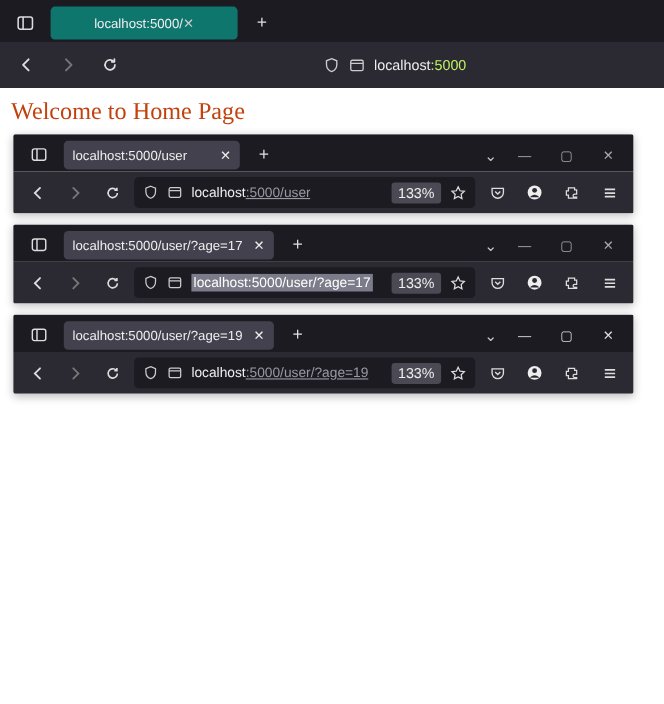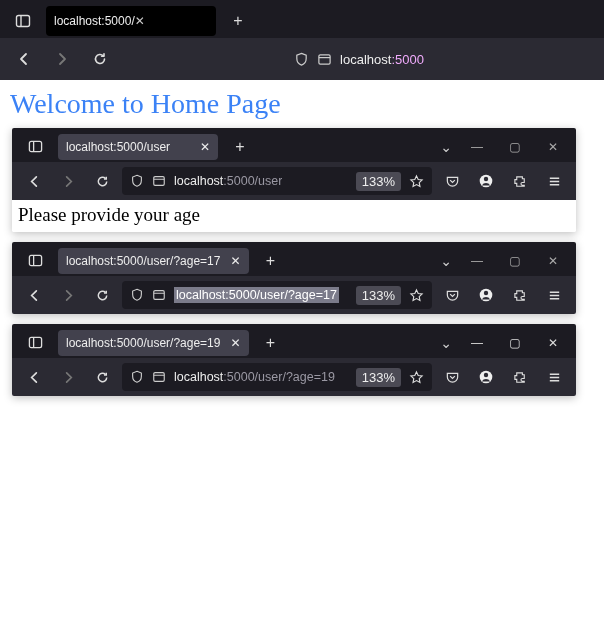--- a/index.html
+++ b/index.html
@@ -19,30 +19,30 @@
     padding: 4px 0 0 8px;
     gap: 8px;
   }
   .panel-icon {
     width: 30px; height: 30px;
     display: flex; align-items: center; justify-content: center;
     color: #ddd;
     border-radius: 4px;
   }
   .tab {
-    background: #000000;
+    background: #0f766e;
     color: #eee;
     height: 30px;
     border-radius: 4px;
     display: flex;
     align-items: center;
     padding: 0 8px;
     font-size: 12px;
     min-width: 170px;
-    justify-content: flex-start;
+    justify-content: center;
   }
   .tab .close { color: #ccc; font-size: 12px; }
   .newtab {
     width: 28px; height: 28px;
     display: flex; align-items: center; justify-content: center;
     color: #ddd; font-size: 16px;
     border-radius: 4px;
   }
   .outer-toolbar {
     height: 42px;
@@ -61,31 +61,31 @@
   }
   .tbtn.dim { color: #777; }
   .urlzone {
     flex: 1;
     display: flex;
     align-items: center;
     justify-content: center;
     gap: 8px;
   }
   .urltext { font-size: 13px; color: #eee; }
-  .urltext .dim { color: #f0abfc; }
+  .urltext .dim { color: #bef264; }
   .content-outer {
     background: #fff;
     width: 100%;
     height: calc(640px - 38px - 42px);
     padding: 6px 6px;
   }
   .pagetext {
     font-family: "Times New Roman", serif;
-    font-size: 28px;
-    color: #3b82f6;
+    font-size: 22px;
+    color: #c2410c;
     padding: 2px 4px 8px 4px;
   }
   .pagetext-sm {
     font-family: "Times New Roman", serif;
     font-size: 19px;
     color: #000;
     padding: 4px 6px 6px 6px;
   }
   
   .miniwin {
@@ -143,21 +143,21 @@
     align-items: center;
     padding: 0 8px;
     gap: 8px;
     flex: 1;
     min-width: 0;
   }
   .urlbar .txt {
     font-size: 12.5px; color: #eee;
     white-space: nowrap; overflow: hidden;
   }
-  .urlbar .txt .dim { color: #9a98a3; }
+  .urlbar .txt .dim { color: #9a98a3; text-decoration: underline; }
   .urlbar .txt.selected {
     background: #7b7b8a;
     color: #fff;
     padding: 1px 2px;
   }
   .zoom {
     background: #4b4a54;
     color: #eee;
     font-size: 13px;
     border-radius: 3px;
@@ -306,23 +306,20 @@
           </svg>
         </div>
       <div class="tbtn">
           <svg width="15" height="15" viewBox="0 0 16 16">
             <line x1="3" y1="4.5" x2="13" y2="4.5" stroke="#ddd" stroke-width="1.6"></line>
             <line x1="3" y1="8" x2="13" y2="8" stroke="#ddd" stroke-width="1.6"></line>
             <line x1="3" y1="11.5" x2="13" y2="11.5" stroke="#ddd" stroke-width="1.6"></line>
           </svg>
         </div>
     </div>
-    <div class="mini-content">
-      <div class="pagetext-sm">Please provide your age</div>
-    </div>
   </div>
 
   <div class="miniwin">
     <div class="mini-tabstrip">
       <div class="panel-icon">
         <svg width="15" height="15" viewBox="0 0 16 16">
             <rect x="1.5" y="2.5" width="13" height="11" rx="2" fill="none" stroke="#ddd" stroke-width="1.4"></rect>
             <line x1="6" y1="2.5" x2="6" y2="13.5" stroke="#ddd" stroke-width="1.4"></line>
           </svg>
       </div>

